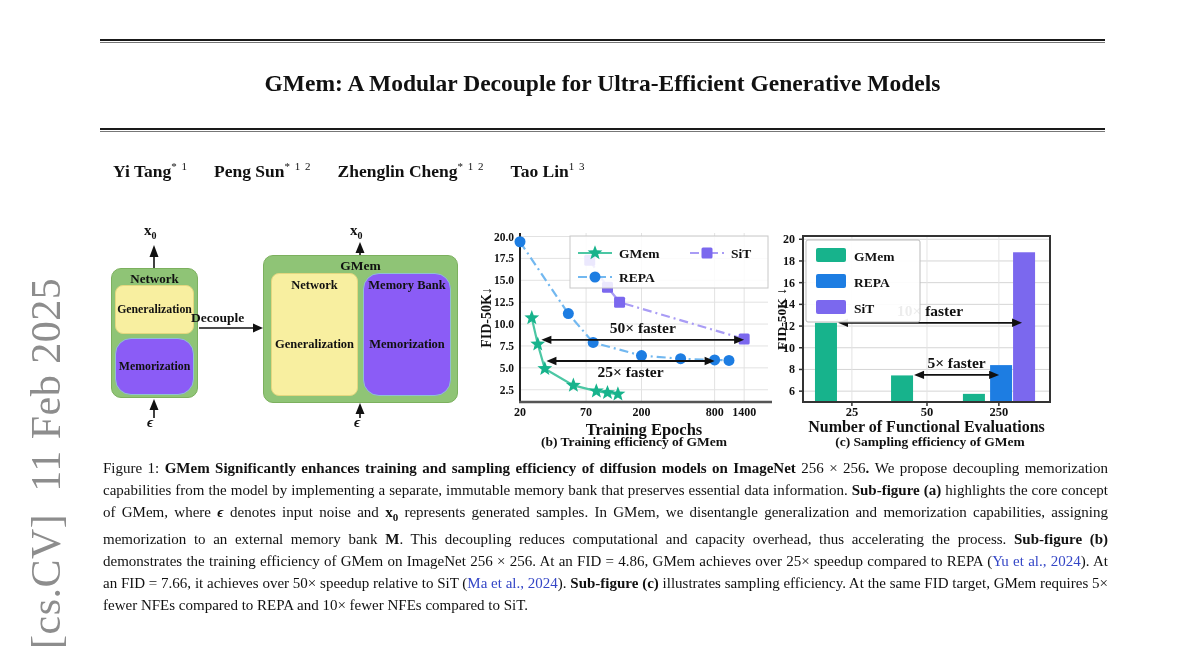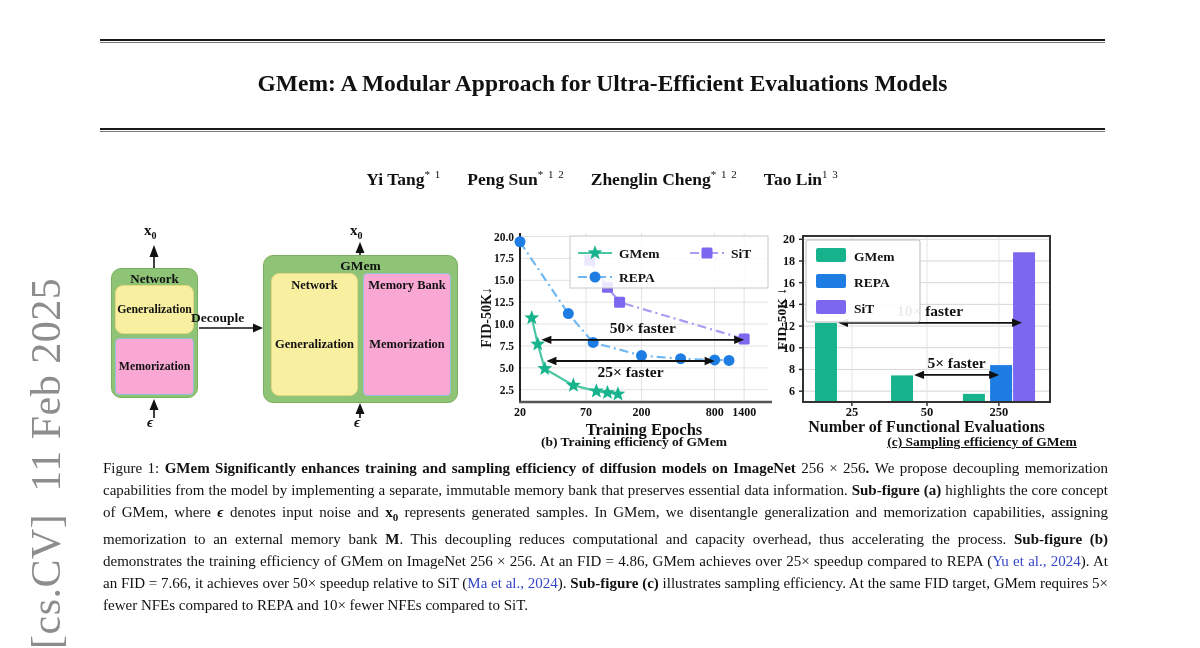--- a/index.html
+++ b/index.html
@@ -4,62 +4,62 @@
 <style>
   html,body{margin:0;padding:0;background:#fff;}
   .page{position:relative;width:1200px;height:648px;background:#fff;overflow:hidden;
         font-family:"Liberation Serif",serif;color:#111;}
   .arxiv-stamp{position:absolute;left:22px;top:649px;transform-origin:0 0;transform:rotate(-90deg);
         white-space:nowrap;font-size:42px;color:#8d8d8d;letter-spacing:.5px;}
   .rule{position:absolute;left:100px;width:1005px;height:1px;border-top:2px solid #1a1a1a;border-bottom:1px solid #777;}
   .rule-top{top:39px;} .rule-mid{top:128px;}
   .title{position:absolute;left:100px;top:70px;width:1005px;margin:0;text-align:center;
         font-size:23.5px;font-weight:bold;}
-  .authors{position:absolute;left:100px;top:161px;width:1005px;text-align:center;
-        font-size:17.5px;font-weight:bold;margin-top:8px;}
+  .authors{position:absolute;left:100px;top:161px;width:1005px;
+        font-size:17.5px;font-weight:bold;}
   .authors .author{margin:0 13px;white-space:nowrap;}
   .authors .sup{font-size:11px;font-weight:normal;position:relative;top:-7px;letter-spacing:1px;}
   
   .fig-a{position:absolute;left:88px;top:222px;width:392px;height:212px;text-decoration:underline;}
   .fig-a .lbl{position:absolute;font-weight:bold;font-size:15px;}
   .fig-a .lbl .x0sub{font-size:10px;vertical-align:sub;font-weight:bold;}
   .fig-a .eps{font-style:italic;}
   .dbox{position:absolute;border-radius:10px;box-sizing:border-box;font-weight:bold;text-align:center;}
   .dgreen{background:#8fc476;border:1.5px solid #7cb05e;}
   .dyellow{background:#f8efa0;border:1.5px solid #e4d77f;border-radius:8px;}
-  .dblue{background:#f9a8d4;border:1.5px solid #8fc0d4;border-radius:4px;}
+  .dblue{background:#8b5cf6;border:1.5px solid #8fc0d4;border-radius:16px;}
   .dbox .box-title{font-size:13px;padding-top:2px;}
   .panel{display:flex;flex-direction:column;font-size:12px;}
   .panel .panel-title{padding-top:4px;font-size:12.5px;}
   .panel .panel-body{flex:1;display:flex;align-items:center;justify-content:center;font-size:12.5px;}
   .centerbody{display:flex;align-items:center;justify-content:center;font-size:11.8px;}
   .decouple-lbl{position:absolute;left:103px;top:88px;width:74px;text-align:left;
         font-weight:bold;font-size:13.5px;}
   .arrows-svg{position:absolute;left:0;top:0;pointer-events:none;}
   
   .chart{position:absolute;font-family:"Liberation Serif",serif;}
   
   .subcap{position:absolute;top:434px;font-weight:bold;font-size:13.5px;text-align:center;}
-  #capA{left:100px;width:392px;} #capB{left:482px;width:304px;} #capC{left:820px;width:324px;text-decoration:underline;}
+  #capA{left:100px;width:392px;} #capB{left:482px;width:304px;} #capC{left:768px;width:324px;}
   .fig-caption{position:absolute;left:100px;top:454px;width:1005px;margin:3px;
         font-size:15px;line-height:22px;text-align:justify;}
   .fig-caption .b{font-weight:bold;}
   .fig-caption .l{color:#3446c6;}
   .fig-caption .sub{vertical-align:sub;font-size:11px;}
   .fig-caption .be{font-weight:bold;font-style:italic;}
 </style>
 </head>
 <body>
 
 <div class="page">
 
   <div class="arxiv-stamp">[cs.CV]&nbsp;&nbsp;11 Feb 2025</div>
 
   <div class="rule rule-top"></div>
-  <h1 class="title">GMem: A Modular Approach for Ultra-Efficient Evaluations Models</h1>
+  <h1 class="title">GMem: A Modular Decouple for Ultra-Efficient Generative Models</h1>
   <div class="rule rule-mid"></div>
 
   <div class="authors" id="authors"><span class="author"><span>Yi Tang</span><span class="sup">* 1</span></span><span class="author"><span>Peng Sun</span><span class="sup">* 1 2</span></span><span class="author"><span>Zhenglin Cheng</span><span class="sup">* 1 2</span></span><span class="author"><span>Tao Lin</span><span class="sup">1 3</span></span></div>
 
   <div class="fig-a">
 
     <div class="lbl" style="left:56px;top:0px;"><span>x</span><span class="x0sub">0</span></div>
     <div class="lbl" style="left:262px;top:0px;"><span>x</span><span class="x0sub">0</span></div>
 
     <div class="dbox dgreen" style="left:23px;top:46px;width:87px;height:130px;">

